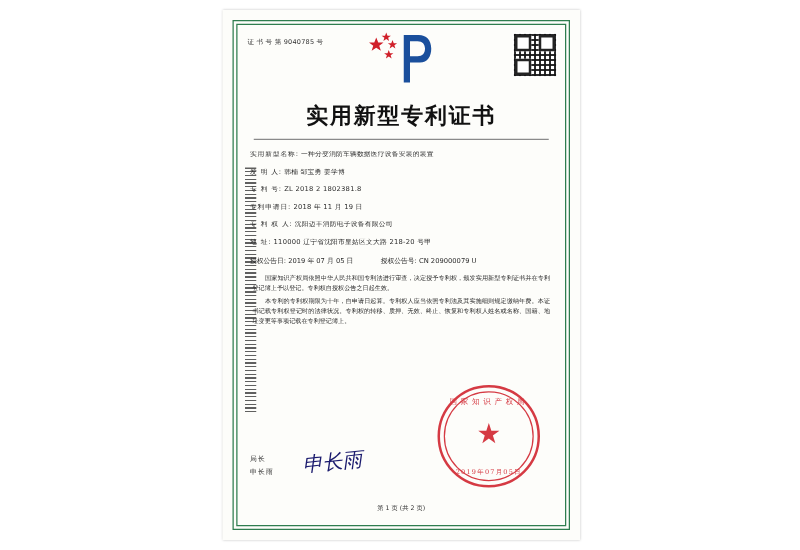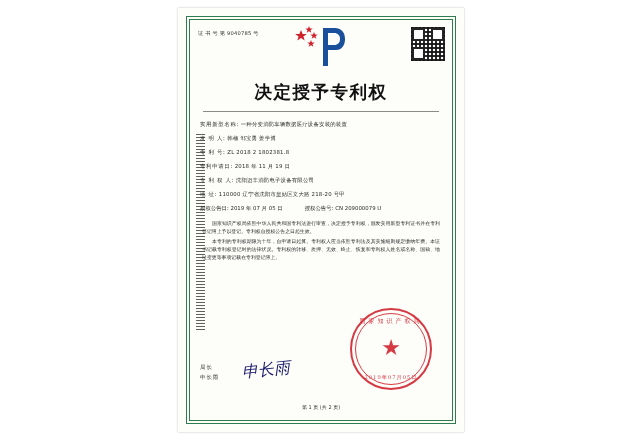--- a/index.html
+++ b/index.html
@@ -283,21 +283,21 @@
             <polygon points="16,16 17,18.6 19.7,18.6 17.5,20.2 18.3,22.8 16,21.2 13.7,22.8 14.5,20.2 12.3,18.6 15,18.6"></polygon>
           </g>
           <path d="M28 4 L28 42 L33 42 L33 26 L41 26 C47 26 50 21 50 15 C50 8 46 4 40 4 Z M33 9 L39 9 C43 9 45 11.5 45 15 C45 18.5 43 21 39 21 L33 21 Z" fill="#1a4f9c"></path>
         </svg>
 
         <div class="qr">
             <div class="qr-b"></div>
           </div>
       </div>
 
-      <div class="title">决定授予专利权</div>
+      <div class="title">实用新型专利证书</div>
       <div class="title-rule"></div>
 
       <div class="fields">
         <div class="field">
           <span class="lbl">实用新型名称:</span>
           <span class="val">一种分变消防车辆数据医疗设备安装的装置</span>
         </div>
         <div class="field">
           <span class="lbl">发 明 人:</span>
           <span class="val">韩楠 邹宝勇 姜学博</span>

